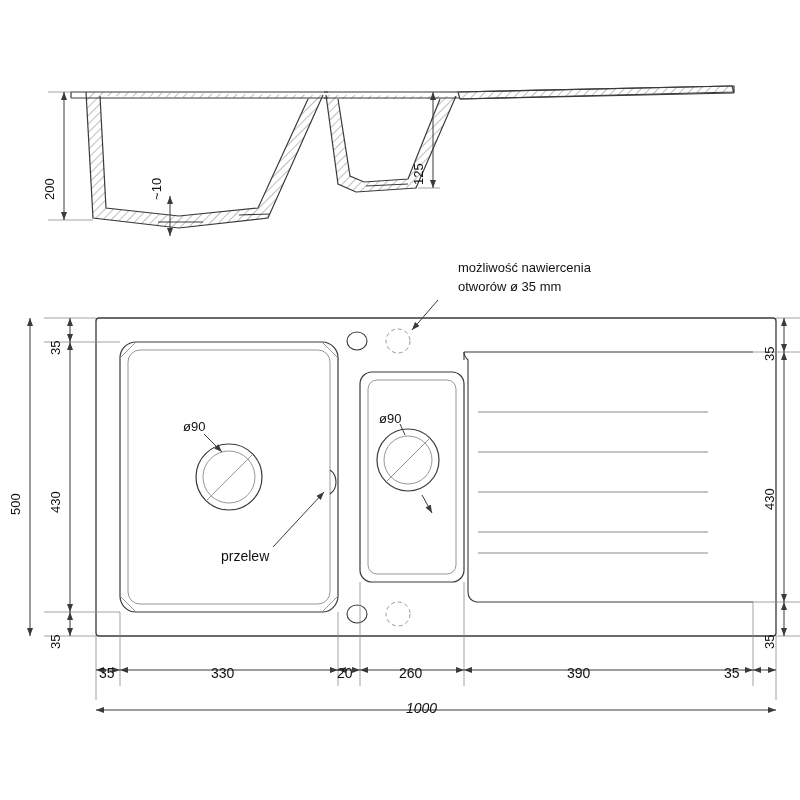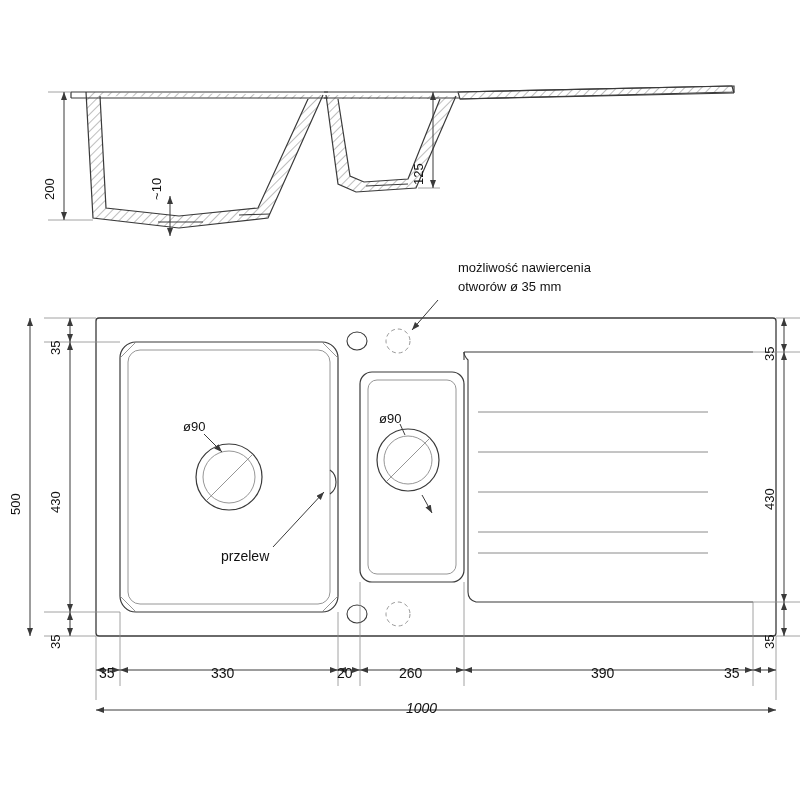--- a/index.html
+++ b/index.html
@@ -206,17 +206,17 @@
   <div class="lbl rot90" style="left:16px; top:500px;">500</div>
 
   <div class="lbl rot90" style="left:770px; top:346px;">35</div>
   <div class="lbl rot90" style="left:770px; top:495px;">430</div>
   <div class="lbl rot90" style="left:770px; top:634px;">35</div>
 
   <div class="lbl big" style="left:91px; top:665px;">35</div>
   <div class="lbl big" style="left:203px; top:665px;">330</div>
   <div class="lbl big" style="left:329px; top:665px;">20</div>
   <div class="lbl big" style="left:391px; top:665px;">260</div>
-  <div class="lbl big" style="left:583px; top:665px;">390</div>
+  <div class="lbl big" style="left:559px; top:665px;">390</div>
   <div class="lbl big" style="left:716px; top:665px;">35</div>
   <div class="lbl big" style="left:398px; top:700px;font-style:italic;">1000</div>
 
 </div>
 
 </body></html>

